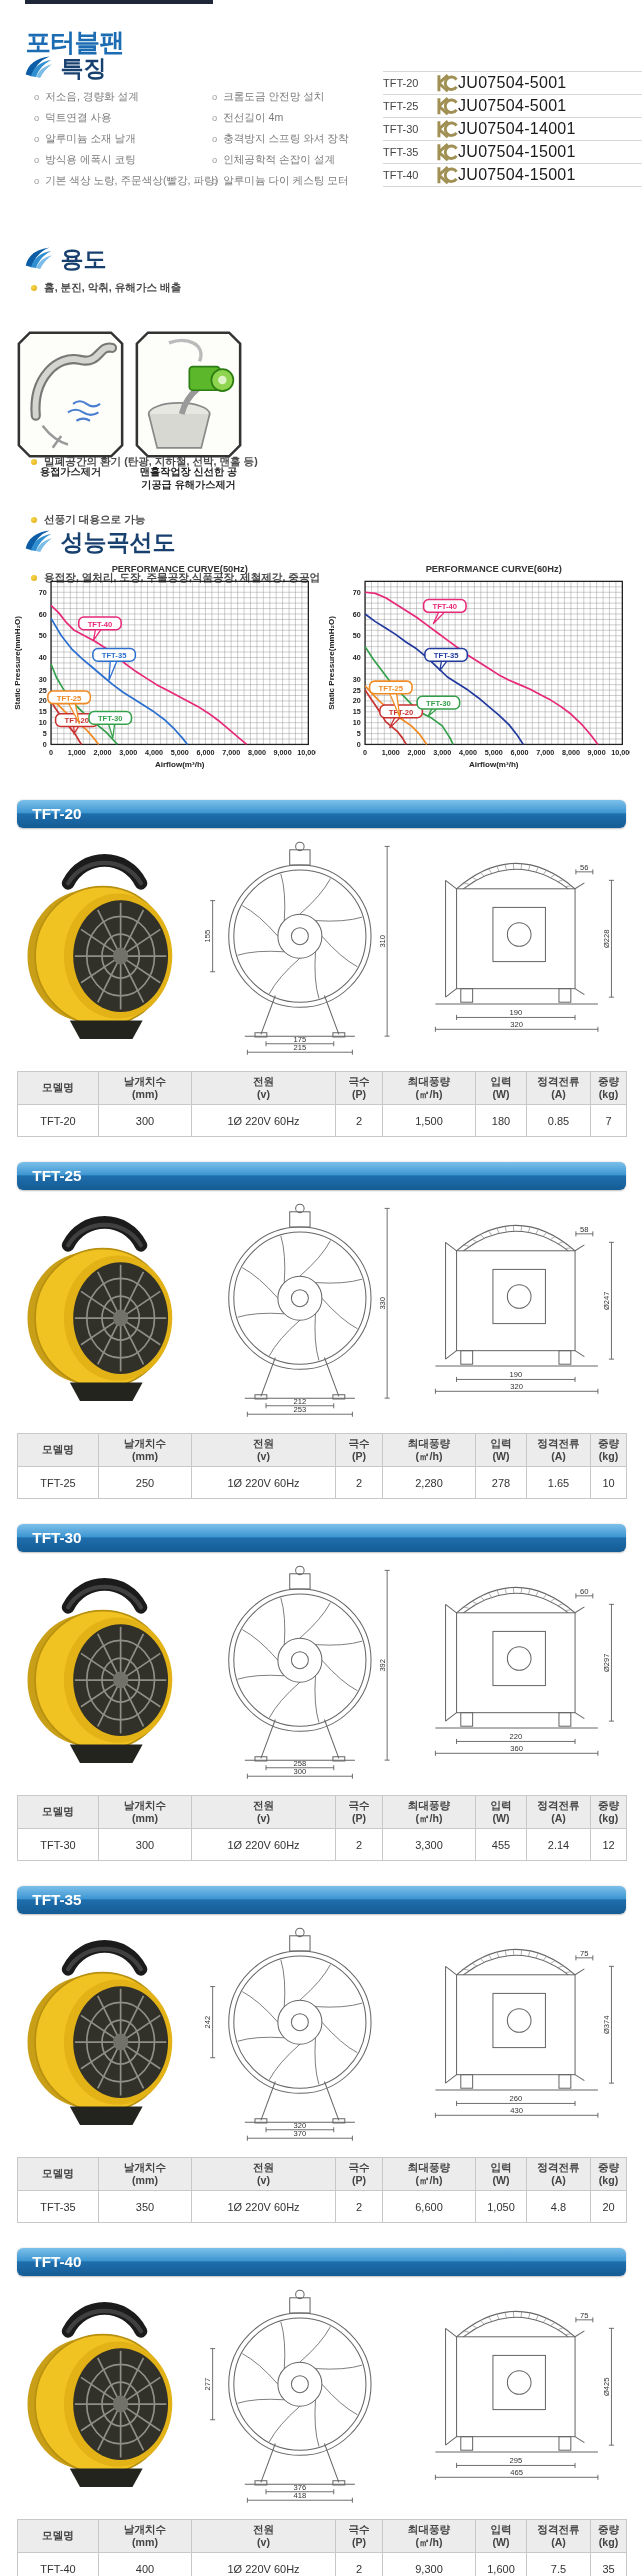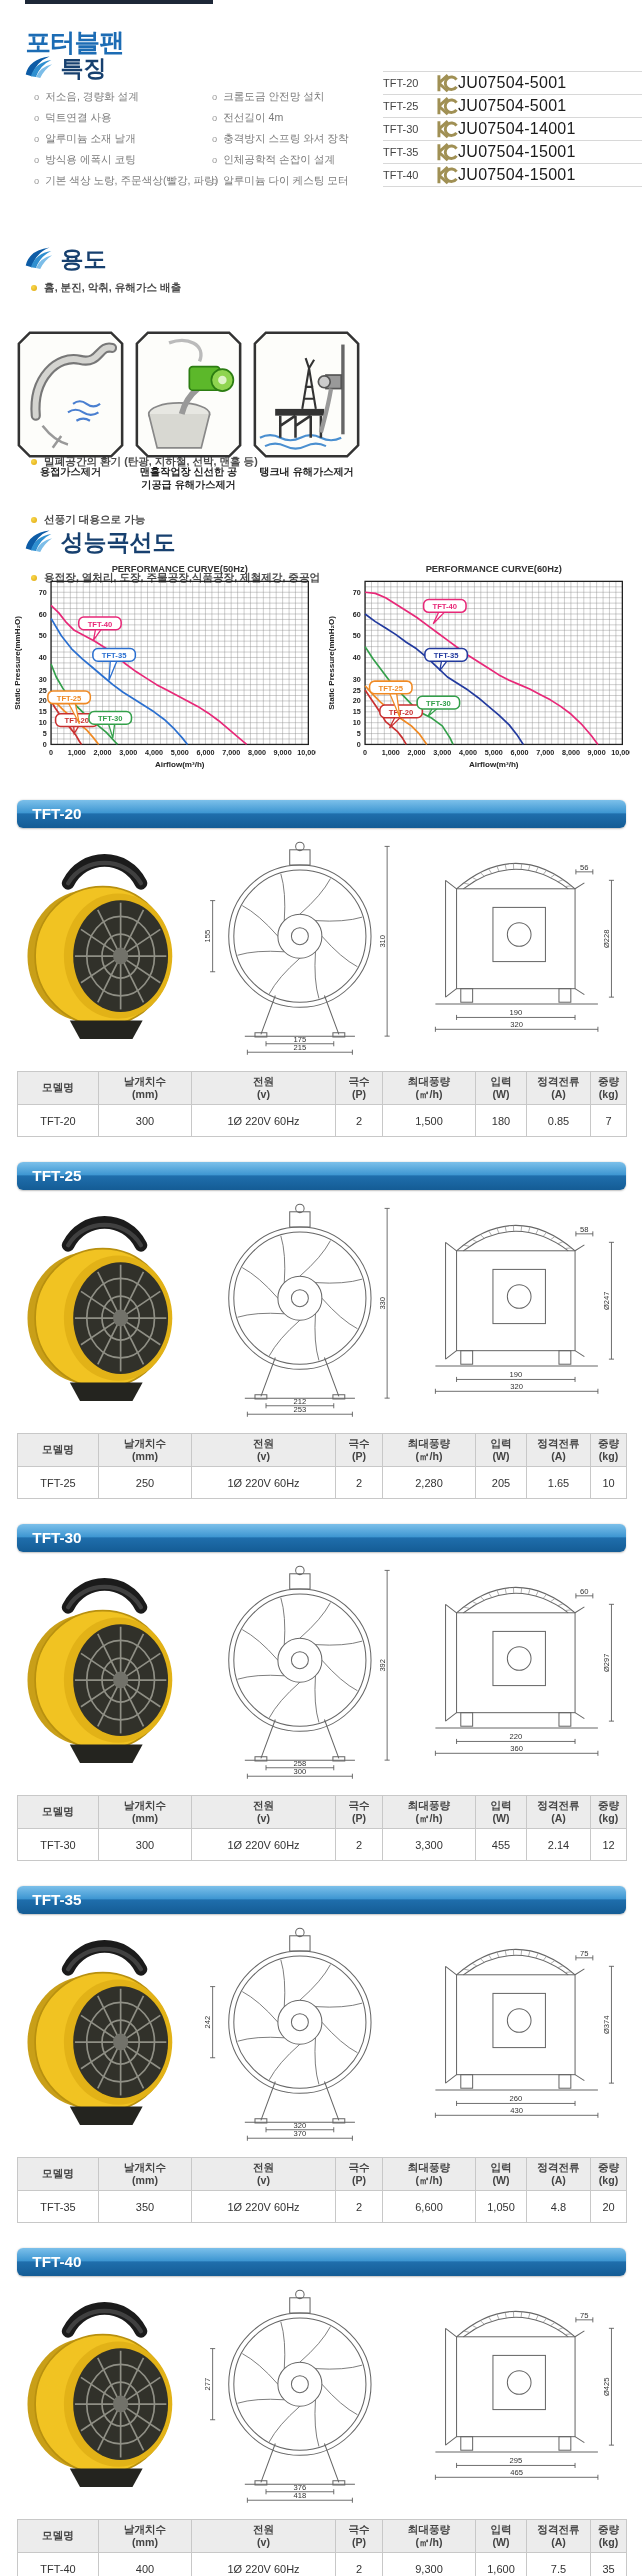--- a/index.html
+++ b/index.html
@@ -192,33 +192,20 @@
         <path d="M15,2 H111 L124,15 V135 L111,148 H15 L2,135 V15 Z" fill="#fdfdfa" stroke="#333" stroke-width="3"></path>
    <path d="M40,14 C62,6 84,16 76,36" fill="none" stroke="#bbb" stroke-width="4"></path>
    <ellipse cx="52" cy="98" rx="36" ry="13" fill="#e7e7e2" stroke="#888" stroke-width="2"></ellipse>
    <path d="M16,98 L26,138 H78 L88,98" fill="#d8d8d2" stroke="#888" stroke-width="2"></path>
    <path d="M74,68 C64,76 58,86 55,98" fill="none" stroke="#999" stroke-width="7"></path>
    <rect x="64" y="42" width="36" height="28" rx="4" fill="#5cb82a" stroke="#2c7d12" stroke-width="2"></rect>
    <circle cx="103" cy="58" r="13" fill="#8fd44f" stroke="#2c7d12" stroke-width="2"></circle>
    <circle cx="103" cy="58" r="5" fill="#dff3c8"></circle>
       </svg>
    <div class="app-cap">맨홀작업장 신선한 공기공급 유해가스제거</div></div>
-    <div class="app">
-   <svg width="107" height="127" viewBox="0 0 126 150">
-        <path d="M15,2 H111 L124,15 V135 L111,148 H15 L2,135 V15 Z" fill="#fdfdfa" stroke="#333" stroke-width="3"></path>
-   <path d="M8,126 q12,-6 24,0 q12,6 24,0 q12,-6 24,0 q12,6 24,0 M14,136 q12,-6 24,0 q12,6 24,0 q12,-6 24,0" fill="none" stroke="#4a8fd0" stroke-width="2.5"></path>
-   <rect x="26" y="92" width="58" height="8" fill="#333"></rect>
-   <path d="M32,100 V126 M50,100 V126 M68,100 V126 M80,100 V126 M32,112 L50,100 M50,112 L68,100" stroke="#333" stroke-width="3" fill="none"></path>
-   <path d="M58,92 L66,44 L74,92 M60,80 H72 M61,66 H71 M66,44 L62,32 M66,44 L72,34" stroke="#333" stroke-width="2.5" fill="none"></path>
-   <path d="M106,16 V122" stroke="#666" stroke-width="4"></path>
-   <rect x="86" y="52" width="18" height="16" fill="#999" stroke="#555" stroke-width="2"></rect>
-   <circle cx="84" cy="60" r="7" fill="#ccc" stroke="#555" stroke-width="2"></circle>
-   <path d="M92,68 C88,92 84,104 80,120" fill="none" stroke="#999" stroke-width="5"></path>
-      </svg>
-   <div class="app-cap">탱크내 유해가스제거</div></div>
   </div>
 
 <div class="sec-head" id="perf-head">
   <span class="swoosh"><svg width="29" height="24" viewBox="0 0 34 28">
  <path d="M2,24 Q6,6 30,3 Q14,9 9,26 Z" fill="#0d5ca6"></path>
  <path d="M8,26 Q13,10 32,7 Q19,13 14,27 Z" fill="#2f8fd0"></path>
  <path d="M14,27 Q19,15 33,12 Q24,18 19,28 Z" fill="#7cbde8"></path>
       </svg></span>
   <span>성능곡선도</span>
 </div>
@@ -727,21 +714,21 @@
             <th>입력<br>(W)</th>
             <th>정격전류<br>(A)</th>
             <th>중량<br>(kg)</th>
           </tr>
      <tr>
             <td>TFT-25</td>
             <td>250</td>
             <td>1Ø 220V 60Hz</td>
             <td>2</td>
             <td>2,280</td>
-            <td>205</td>
+            <td>278</td>
             <td>1.65</td>
             <td>10</td>
           </tr>
    </tbody>
       </table>
     </section>
     <section class="product" style="top:1524px">
    <div class="pbar"><span>TFT-30</span></div>
    <div class="drawings">
      <div class="photo"><svg width="170" height="199" viewBox="0 0 200 235">

